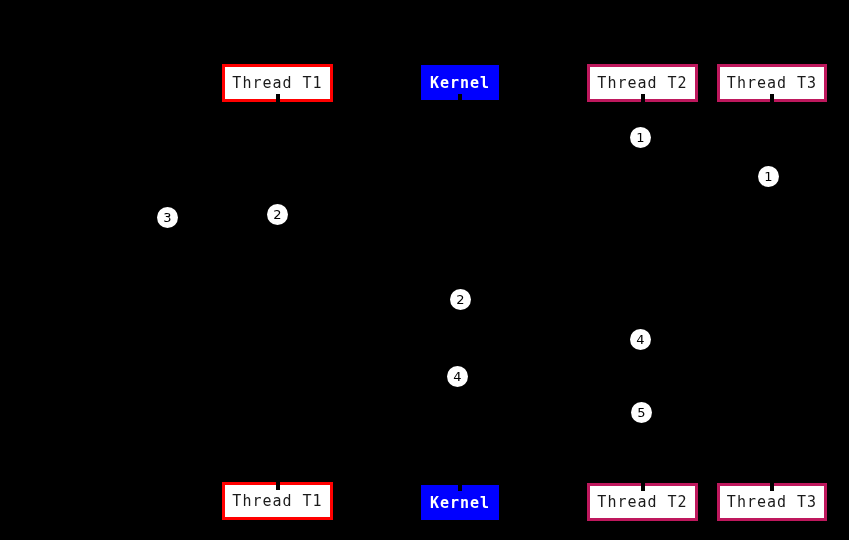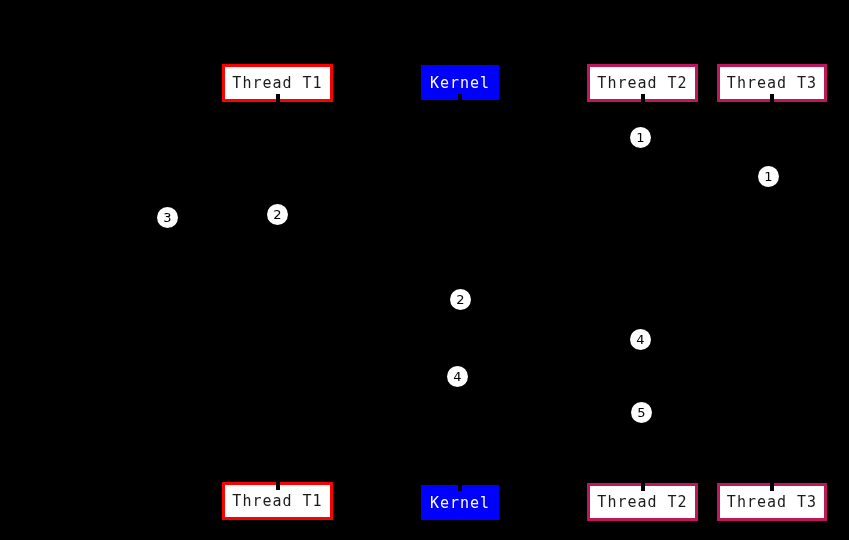--- a/index.html
+++ b/index.html
@@ -21,21 +21,21 @@
     background: #ffffff;
     display: flex;
     align-items: center;
     justify-content: center;
     font-size: 15px;
     letter-spacing: 1px;
     color: #1a1a1a;
   }
   .pbox.red-outline   { border: 3px solid #ff0000; }
   .pbox.blue-outline  { border: 3px solid #be185d; }
-  .pbox.blue-solid    { background: #0000ff; color: #ffffff; border: none; }
+  .pbox.blue-solid    { background: #0000ff; color: #ffffff; border: none; font-weight: bold; }
 
   
   .t1-top     { left: 222px; top: 64px;  width: 111px; height: 38px; }
   .kernel-top { left: 421px; top: 65px;  width: 78px;  height: 35px; }
   .t2-top     { left: 587px; top: 64px;  width: 111px; height: 38px; }
   .t3-top     { left: 717px; top: 64px;  width: 110px; height: 38px; }
   .t1-bot     { left: 222px; top: 482px; width: 111px; height: 38px; }
   .kernel-bot { left: 421px; top: 485px; width: 78px;  height: 35px; }
   .t2-bot     { left: 587px; top: 483px; width: 111px; height: 38px; }
   .t3-bot     { left: 717px; top: 483px; width: 110px; height: 38px; }

